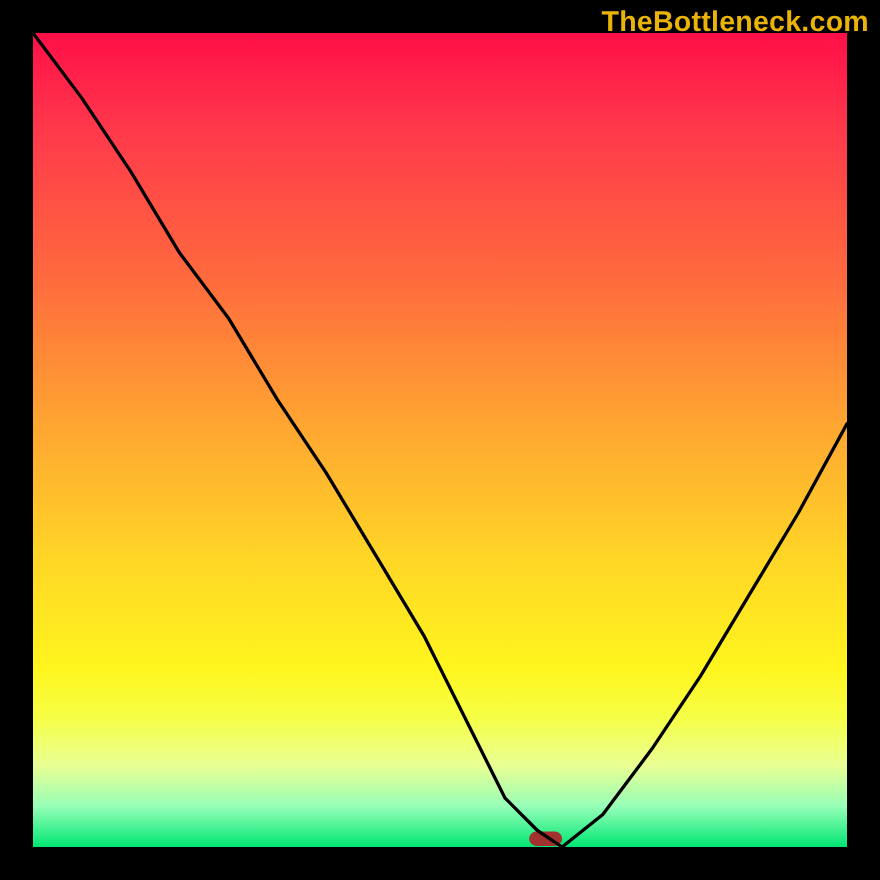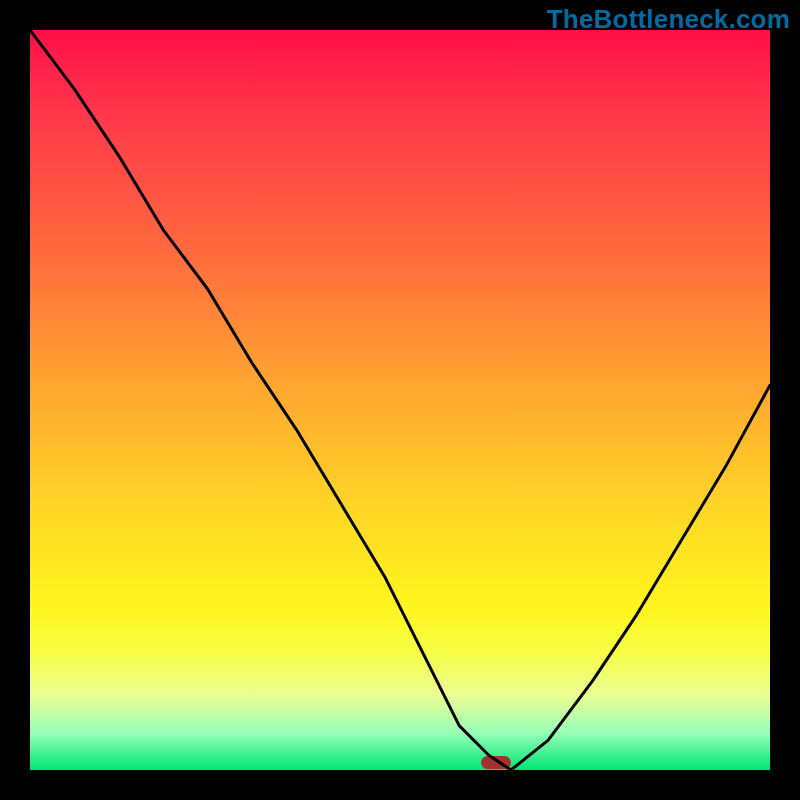--- a/index.html
+++ b/index.html
@@ -13,21 +13,21 @@
   .frame {
     position: relative;
     width: 800px;
     height: 800px;
     background: #000;
   }
   .watermark {
     position: absolute;
     top: 4px;
     right: 10px;
-    color: #0369a1;
+    color: #eab308;
     font-size: 26px;
     font-weight: bold;
     letter-spacing: 0.2px;
   }
   .plot {
     position: absolute;
     left: 30px;
     top: 30px;
     width: 740px;
     height: 740px;

